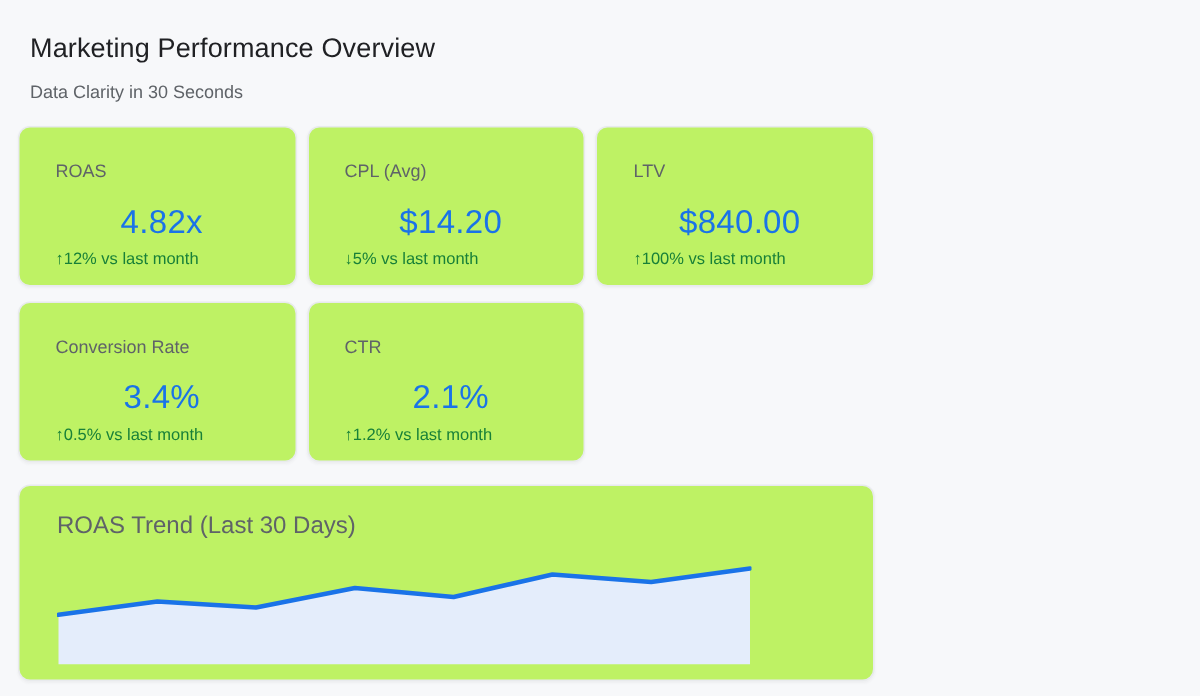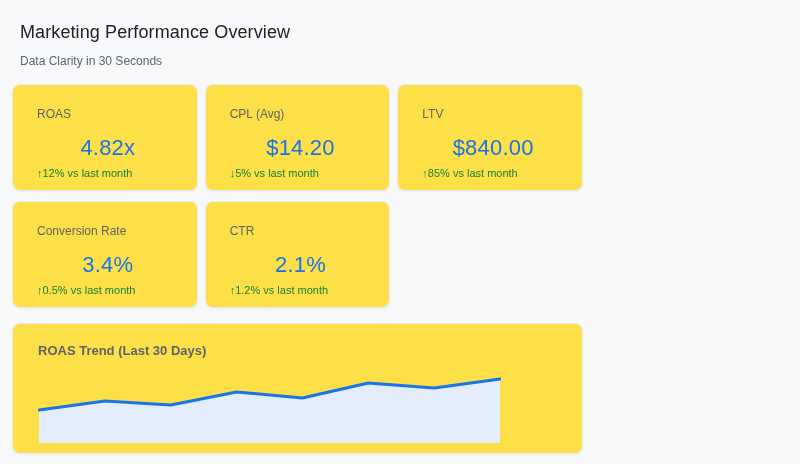--- a/index.html
+++ b/index.html
@@ -32,21 +32,21 @@
     color: #5f6368;
   }
   .kpi-grid {
     width: 571px;
     margin-top: 16px;
     display: grid;
     grid-template-columns: repeat(3, 1fr);
     gap: 10px 7px;
   }
   .card {
-    background: #fde047;
+    background: #bef264;
     border: 1px solid #e8eaed;
     border-radius: 8px;
     box-shadow: 0 1px 2px rgba(60, 64, 67, 0.05);
     box-sizing: border-box;
   }
   .kpi-card {
     height: 107px;
     padding: 22px 18px 0 24px;
   }
   .kpi-label {
@@ -69,24 +69,23 @@
     line-height: 13px;
     color: #188038;
   }
   .chart-card {
     width: 571px;
     height: 131px;
     margin-top: 15px;
     padding: 20px 0 0 25px;
   }
   .chart-title {
-    font-size: 13px;
+    font-size: 16px;
     line-height: 14px;
     color: #5f6368;
-    font-weight: bold;
   }
   .trend-svg {
     display: block;
     margin-top: 16px;
   }
 </style>
 </head>
 <body>
 
 <div class="page">
@@ -104,21 +103,21 @@
 
     <div class="card kpi-card">
       <div class="kpi-label">CPL (Avg)</div>
       <div class="kpi-value">$14.20</div>
       <div class="kpi-delta">↓5% vs last month</div>
     </div>
 
     <div class="card kpi-card">
       <div class="kpi-label">LTV</div>
       <div class="kpi-value">$840.00</div>
-      <div class="kpi-delta">↑85% vs last month</div>
+      <div class="kpi-delta">↑100% vs last month</div>
     </div>
 
     <div class="card kpi-card">
       <div class="kpi-label">Conversion Rate</div>
       <div class="kpi-value">3.4%</div>
       <div class="kpi-delta">↑0.5% vs last month</div>
     </div>
 
 
     <div class="card kpi-card">

